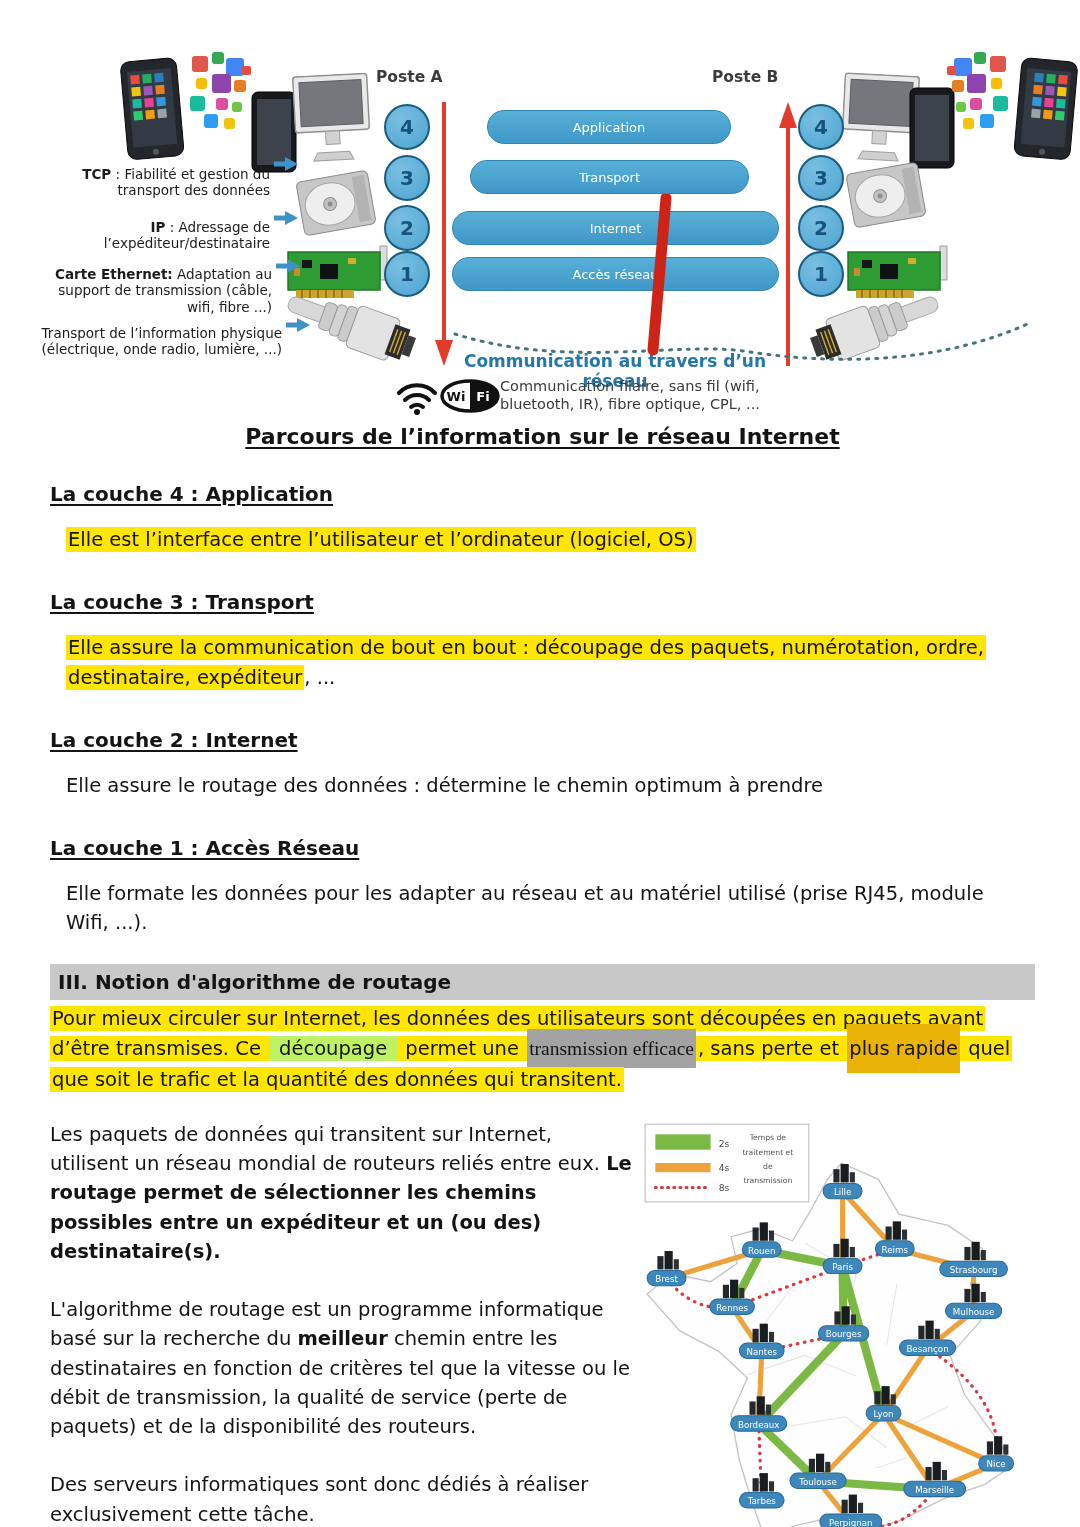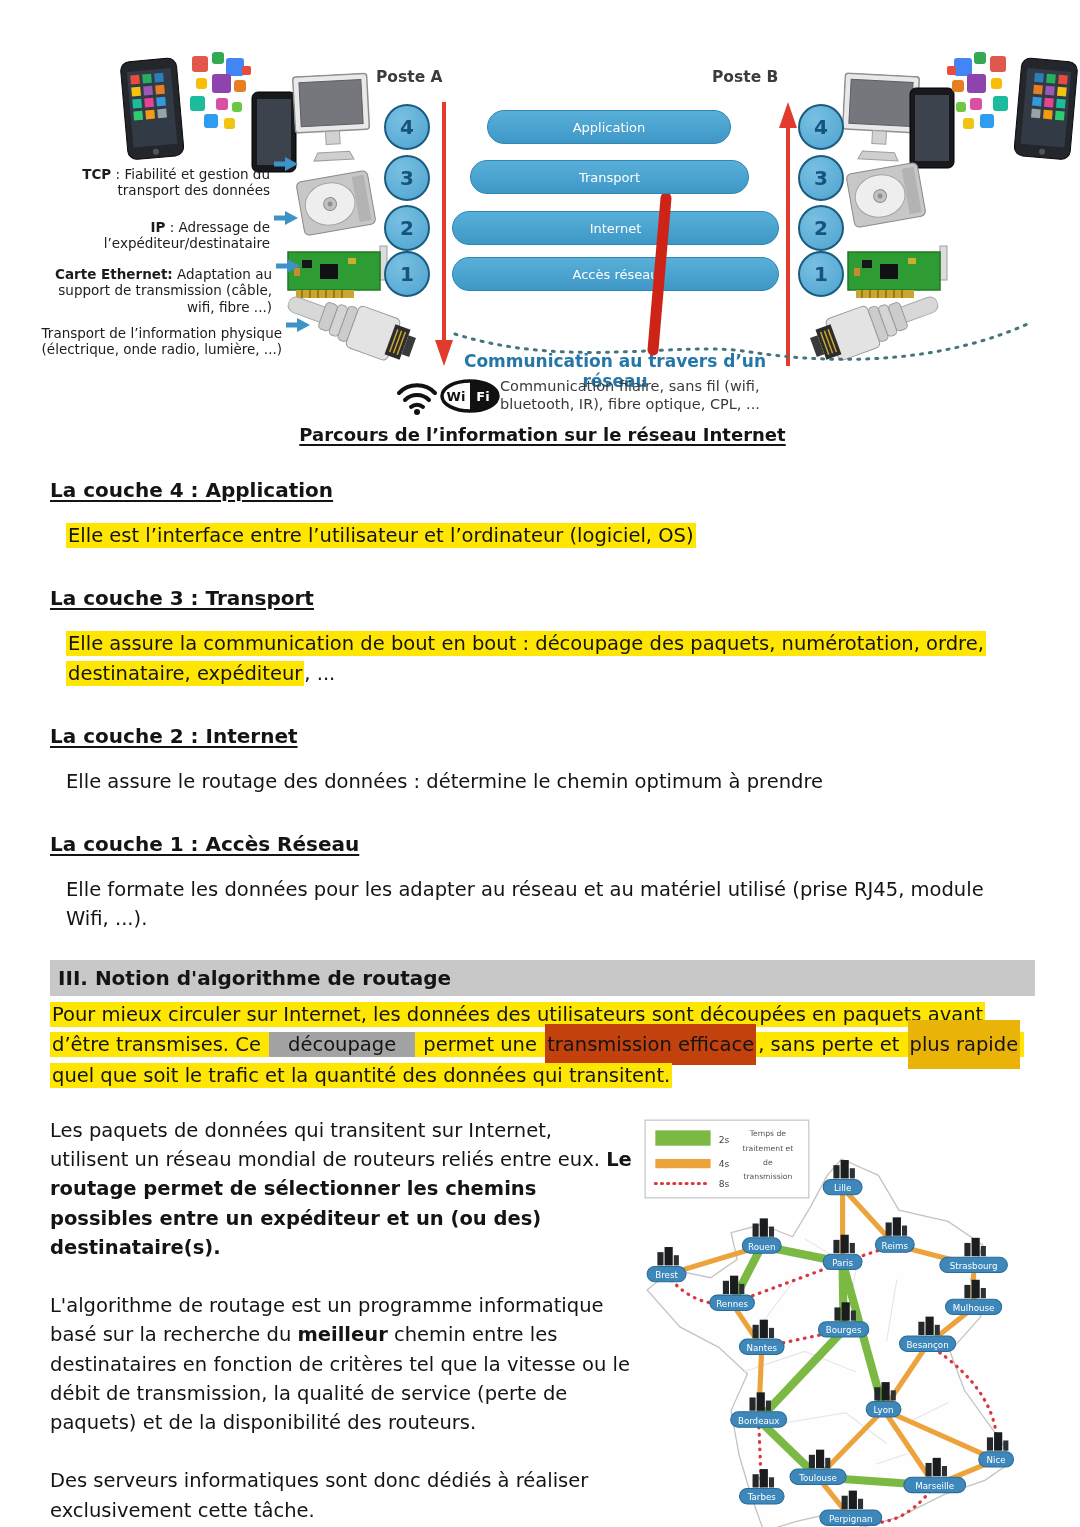--- a/index.html
+++ b/index.html
@@ -19,31 +19,31 @@
         color:#fff;font-size:13px;display:flex;align-items:center;justify-content:center;}
   .side-label{position:absolute;text-align:right;font-size:13.5px;line-height:1.22;color:#1c1c1c;margin-top:19px;}
   .side-label .b{font-weight:bold;}
   .larrow{position:absolute;}
   .netcap{position:absolute;left:450px;top:351px;width:330px;text-align:center;
           font-size:17px;font-weight:bold;color:#2577a7;}
   .wifi-note{position:absolute;left:500px;top:377px;width:300px;font-size:14.5px;
              color:#3a3a3a;line-height:1.25;}
 
   
-  .doc-title{margin:6px 45px 0 50px;text-align:center;font-size:18px;font-weight:bold;
+  .doc-title{margin:6px 45px 0 50px;text-align:center;font-size:22px;font-weight:bold;
              text-decoration:underline;text-decoration-thickness:2px;text-underline-offset:3px;}
   .content{padding:0 45px 0 50px;font-size:19.5px;line-height:1.5;}
   .couches{margin-top:30px;}
   .couche{margin-bottom:33px;}
   .couche-h{margin:0 0 4px 0;font-size:20px;font-weight:bold;
             text-decoration:underline;text-decoration-thickness:2px;text-underline-offset:3px;}
   .couche-b{margin:16px;}
   .hl-y{background:#ffe600;padding:1px 2px;box-decoration-break:clone;-webkit-box-decoration-break:clone;}
-  .hl-o1{background:#a3a3a3;padding:1px 19px;box-decoration-break:clone;-webkit-box-decoration-break:clone;}
-  .hl-o2{background:#c2410c;padding:9px 2px;box-decoration-break:clone;-webkit-box-decoration-break:clone;}
+  .hl-o1{background:#bef264;padding:1px 10px;box-decoration-break:clone;-webkit-box-decoration-break:clone;}
+  .hl-o2{background:#a3a3a3;padding:9px 2px;box-decoration-break:clone;font-family:Liberation Serif, serif;-webkit-box-decoration-break:clone;}
   .hl-g{background:#eab308;padding:13px 2px;box-decoration-break:clone;text-align:right;-webkit-box-decoration-break:clone;}
   .s3bar{margin-top:2px;background:#c8c8c8;font-size:20px;font-weight:bold;padding:3px 8px;}
   .s3p{margin:4px 0 0 0;line-height:1.58;}
   .columns{display:flex;margin-top:24px;gap:6px;}
   .left-col{width:625px;}
   .left-col p{margin:0 0 29px 0;}
   .right-col{width:394px;}
   .map-caption{margin-top:6px;text-align:center;font-size:21px;font-style:italic;
                color:#222;font-weight:500;font-family:"Liberation Sans","DejaVu Sans",sans-serif;}
   .bold{font-weight:bold;}

